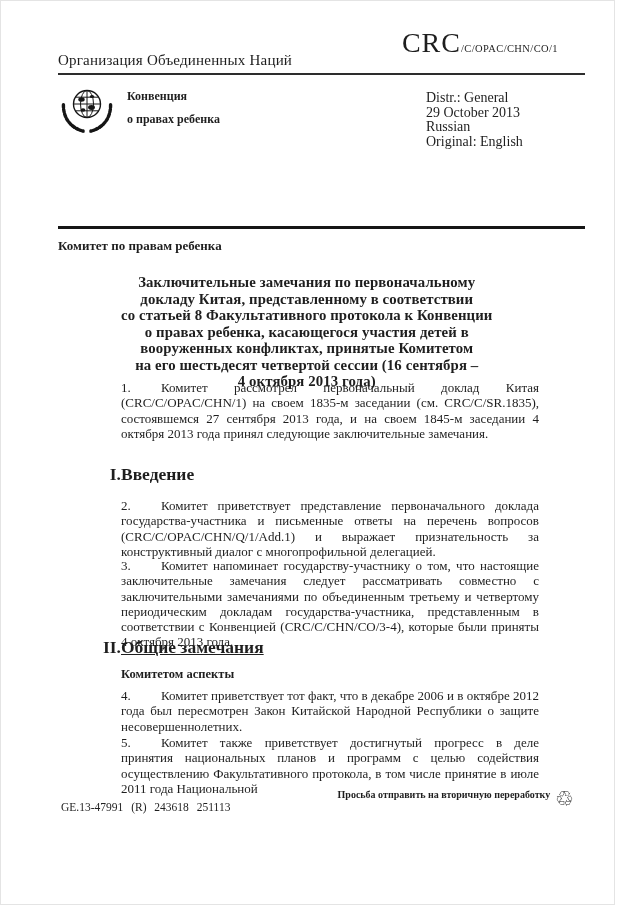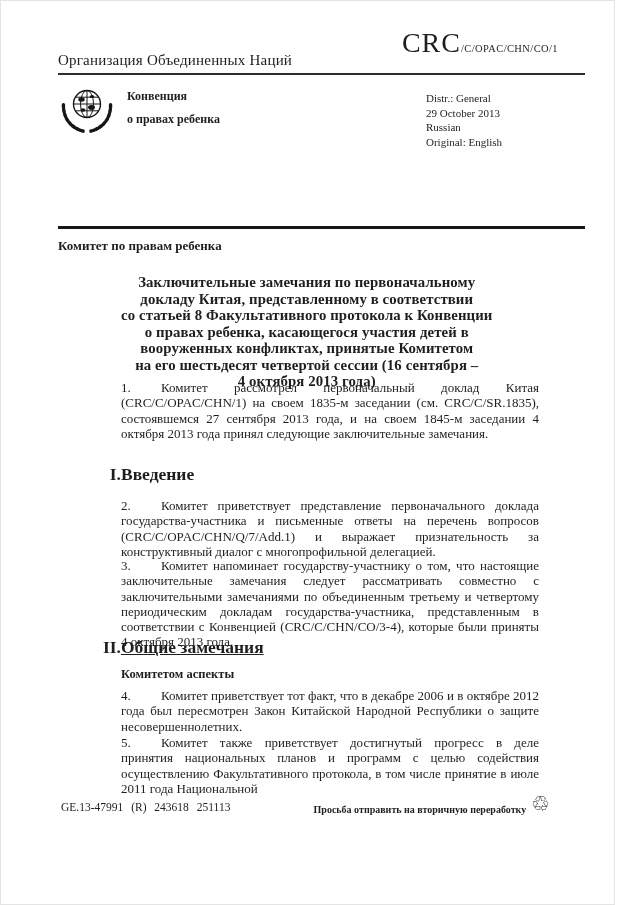--- a/index.html
+++ b/index.html
@@ -32,21 +32,21 @@
     position: absolute; left: 57px; width: 527px; top: 72px;
     height: 2px; background: #2d2d2d;
   }
   .emblem { position: absolute; left: 57px; top: 82px; }
   .pub-title {
     position: absolute; left: 126px; top: 84px;
     font-weight: bold; font-size: 12px; line-height: 23px;
   }
   .distr {
     position: absolute; left: 425px; top: 90px;
-    font-size: 11px; line-height: 14.6px;
+    font-size: 14px; line-height: 14.6px;
   }
   .rule-thick {
     position: absolute; left: 57px; width: 527px; top: 225px;
     height: 3px; background: #161616;
   }
   .committee {
     position: absolute; left: 57px; top: 237px;
     font-weight: bold; font-size: 13px;
   }
 
@@ -80,22 +80,22 @@
     position: absolute; left: 120px; top: 666px;
     font-weight: bold; font-size: 12.5px;
   }
 
   
   .footer-ref {
     position: absolute; left: 60px; top: 800px;
     font-size: 11.5px; word-spacing: 5px;
   }
   .footer-recycle {
-    position: absolute; right: 64px; top: 788px;
-    display: flex; align-items: flex-end; height: 26px;
+    position: absolute; right: 40px; top: 788px;
+    display: flex; align-items: flex-start; height: 26px;
   }
   .footer-recycle .note { font-weight: bold; font-size: 10px; }
   .footer-recycle .glyph {
     font-family: "DejaVu Sans", sans-serif;
     font-size: 21px; line-height: 21px; margin-left: 5px; color: #1a1a1a;
   }
 </style>
 </head>
 <body>
 
@@ -147,21 +147,21 @@
 со статьей 8 Факультативного протокола к Конвенции
 о правах ребенка, касающегося участия детей в
 вооруженных конфликтах, принятые Комитетом
 на его шестьдесят четвертой сессии (16 сентября –
 4 октября 2013 года)</div>
 
   <div class="para p1"><span class="pnum">1.</span><span>Комитет рассмотрел первоначальный доклад Китая (CRC/C/OPAC/CHN/1) на своем 1835-м заседании (см. CRC/C/SR.1835), состоявшемся 27 сентября 2013 года, и на своем 1845-м заседании 4 октября 2013 года принял следующие заключительные замечания.</span></div>
 
   <div class="heading h1"><span class="hnum">I.</span><span>Введение</span></div>
 
-  <div class="para p2"><span class="pnum">2.</span><span>Комитет приветствует представление первоначального доклада государства-участника и письменные ответы на перечень вопросов (CRC/C/OPAC/CHN/Q/7/Add.1) и выражает признательность за конструктивный диалог с многопрофильной делегацией.</span></div>
+  <div class="para p2"><span class="pnum">2.</span><span>Комитет приветствует представление первоначального доклада государства-участника и письменные ответы на перечень вопросов (CRC/C/OPAC/CHN/Q/1/Add.1) и выражает признательность за конструктивный диалог с многопрофильной делегацией.</span></div>
 
   <div class="para p3"><span class="pnum">3.</span><span>Комитет напоминает государству-участнику о том, что настоящие заключительные замечания следует рассматривать совместно с заключительными замечаниями по объединенным третьему и четвертому периодическим докладам государства-участника, представленным в соответствии с Конвенцией (CRC/C/CHN/CO/3-4), которые были приняты 4 октября 2013 года.</span></div>
 
   <div class="heading h2"><span class="hnum">II.</span><span>Общие замечания</span></div>
 
   <div class="subheading">Комитетом аспекты</div>
 
   <div class="para p4"><span class="pnum">4.</span><span>Комитет приветствует тот факт, что в декабре 2006 и в октябре 2012 года был пересмотрен Закон Китайской Народной Республики о защите несовершеннолетних.</span></div>
 
   <div class="para p5"><span class="pnum">5.</span><span>Комитет также приветствует достигнутый прогресс в деле принятия национальных планов и программ с целью содействия осуществлению Факультативного протокола, в том числе принятие в июле 2011 года Национальной</span></div>

